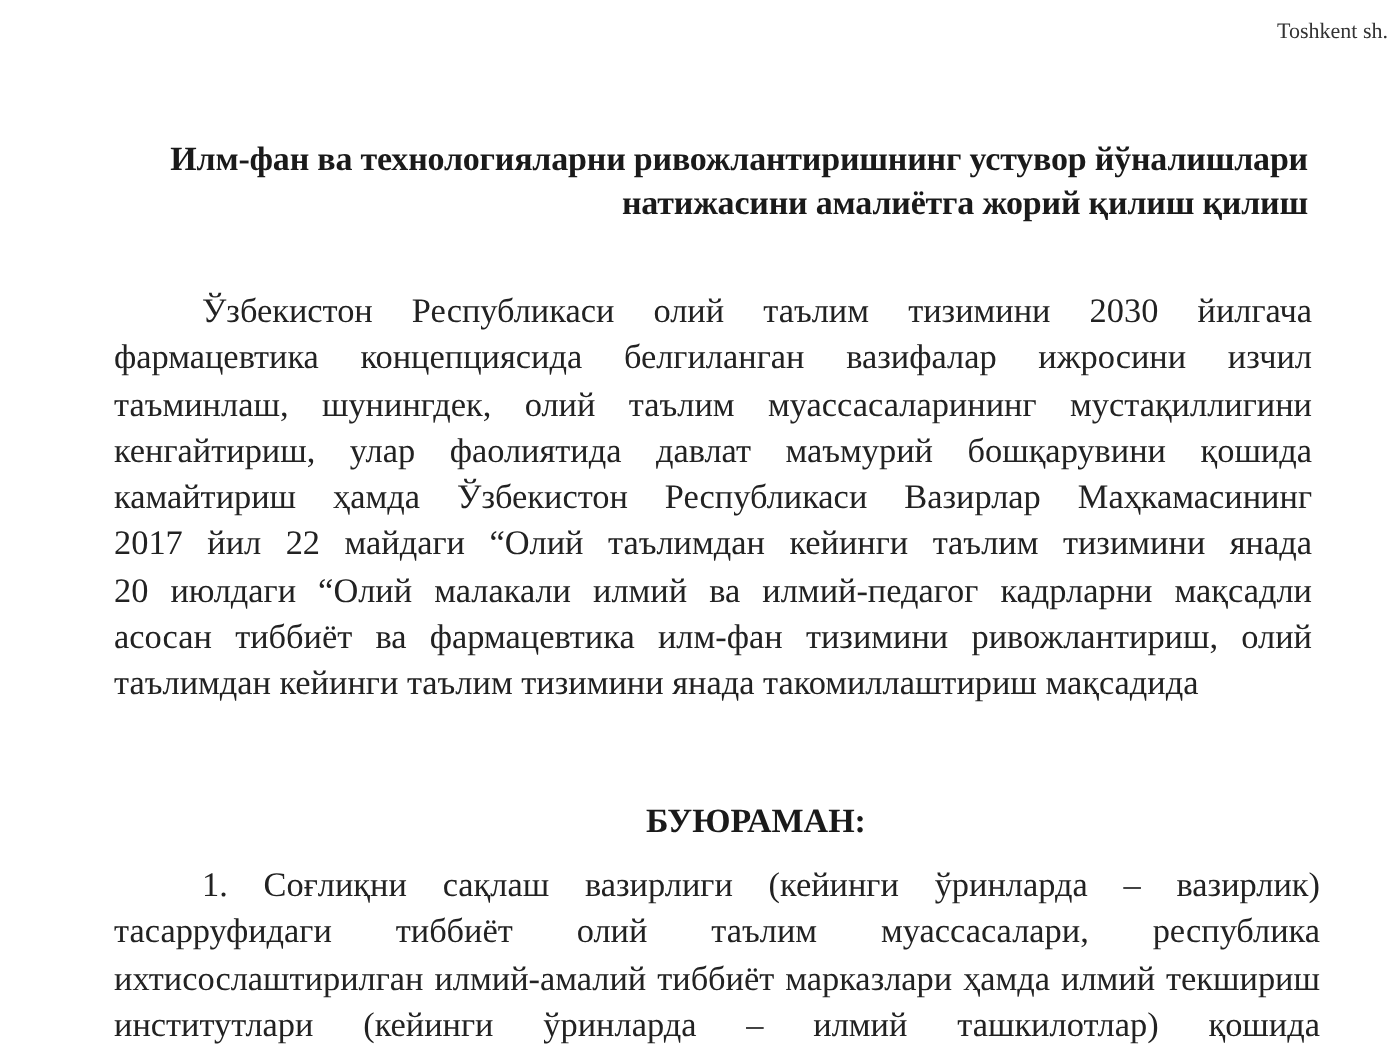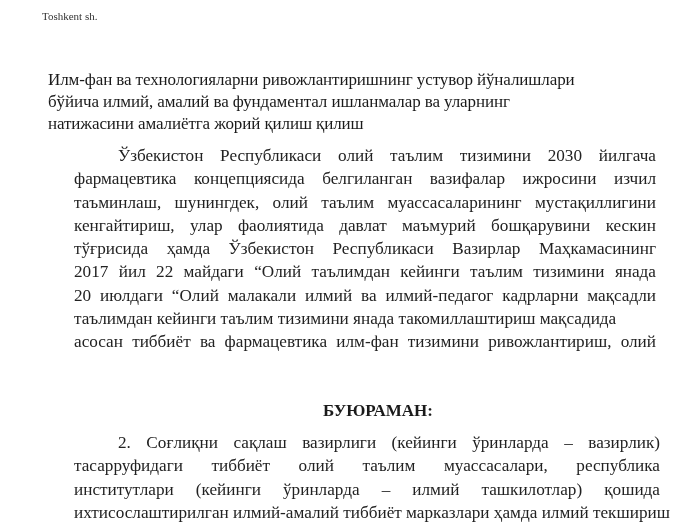--- a/index.html
+++ b/index.html
@@ -20,33 +20,33 @@
     left: 0; top: 0;
     width: 694px;
     height: 532px;
     background: #ffffff;
   }
   .place {
     position: absolute;
     top: 10px;
     left: 0;
     width: 694px;
-    text-align: left;
+    text-align: right;
     padding-left: 42px;
     box-sizing: border-box;
     font-size: 11px;
     color: #333;
   }
   .title {
     position: absolute;
     top: 69px;
     left: 48px;
     width: 606px;
-    text-align: left;
-    font-weight: normal;
+    text-align: right;
+    font-weight: bold;
     font-size: 17px;
     line-height: 22px;
     color: #1a1a1a;
     letter-spacing: -0.1px;
   }
   .body-text {
     position: absolute;
     left: 57px;
     width: 599px;
     font-size: 17.2px;
@@ -56,21 +56,20 @@
   }
   .p1 {
     top: 144px;
   }
   .p1 .line, .p2 .line {
     display: block;
     text-align: justify;
     text-align-last: justify;
     white-space: nowrap;
     height: 23.3px;
-    margin-left: 17px;
   }
   .line.first {
     text-indent: 44px;
   }
   .line.last {
     text-align-last: left;
   }
   .heading {
     position: absolute;
     top: 401px;
@@ -94,39 +93,38 @@
 </style>
 </head>
 <body>
 
 <div class="page">
 
   <div class="place">Toshkent sh.</div>
 
   <div class="title">
     <div>Илм-фан ва технологияларни ривожлантиришнинг устувор йўналишлари</div>
-    <div>бўйича илмий, амалий ва фундаментал ишланмалар ва уларнинг</div>
     <div>натижасини амалиётга жорий қилиш қилиш</div>
   </div>
 
   <div class="body-text p1">
     <span class="line first">Ўзбекистон Республикаси олий таълим тизимини 2030 йилгача</span>
     <span class="line">фармацевтика концепциясида белгиланган вазифалар ижросини изчил</span>
     <span class="line">таъминлаш, шунингдек, олий таълим муассасаларининг мустақиллигини</span>
-    <span class="line">кенгайтириш, улар фаолиятида давлат маъмурий бошқарувини кескин</span>
-    <span class="line">тўғрисида ҳамда Ўзбекистон Республикаси Вазирлар Маҳкамасининг</span>
+    <span class="line">кенгайтириш, улар фаолиятида давлат маъмурий бошқарувини қошида</span>
+    <span class="line">камайтириш ҳамда Ўзбекистон Республикаси Вазирлар Маҳкамасининг</span>
     <span class="line">2017 йил 22 майдаги “Олий таълимдан кейинги таълим тизимини янада</span>
     <span class="line">20 июлдаги “Олий малакали илмий ва илмий-педагог кадрларни мақсадли</span>
+    <span class="line">асосан тиббиёт ва фармацевтика илм-фан тизимини ривожлантириш, олий</span>
     <span class="line last">таълимдан кейинги таълим тизимини янада такомиллаштириш мақсадида</span>
-    <span class="line">асосан тиббиёт ва фармацевтика илм-фан тизимини ривожлантириш, олий</span>
   </div>
 
   <div class="heading">БУЮРАМАН:</div>
 
   <div class="body-text p2">
-    <span class="line first">2. Соғлиқни сақлаш вазирлиги (кейинги ўринларда – вазирлик)</span>
+    <span class="line first">1. Соғлиқни сақлаш вазирлиги (кейинги ўринларда – вазирлик)</span>
     <span class="line">тасарруфидаги тиббиёт олий таълим муассасалари, республика</span>
+    <span class="line">ихтисослаштирилган илмий-амалий тиббиёт марказлари ҳамда илмий текшириш</span>
     <span class="line">институтлари (кейинги ўринларда – илмий ташкилотлар) қошида</span>
-    <span class="line">ихтисослаштирилган илмий-амалий тиббиёт марказлари ҳамда илмий текшириш</span>
     <span class="line last cut">…</span>
   </div>
 
 </div>
 
 </body></html>

